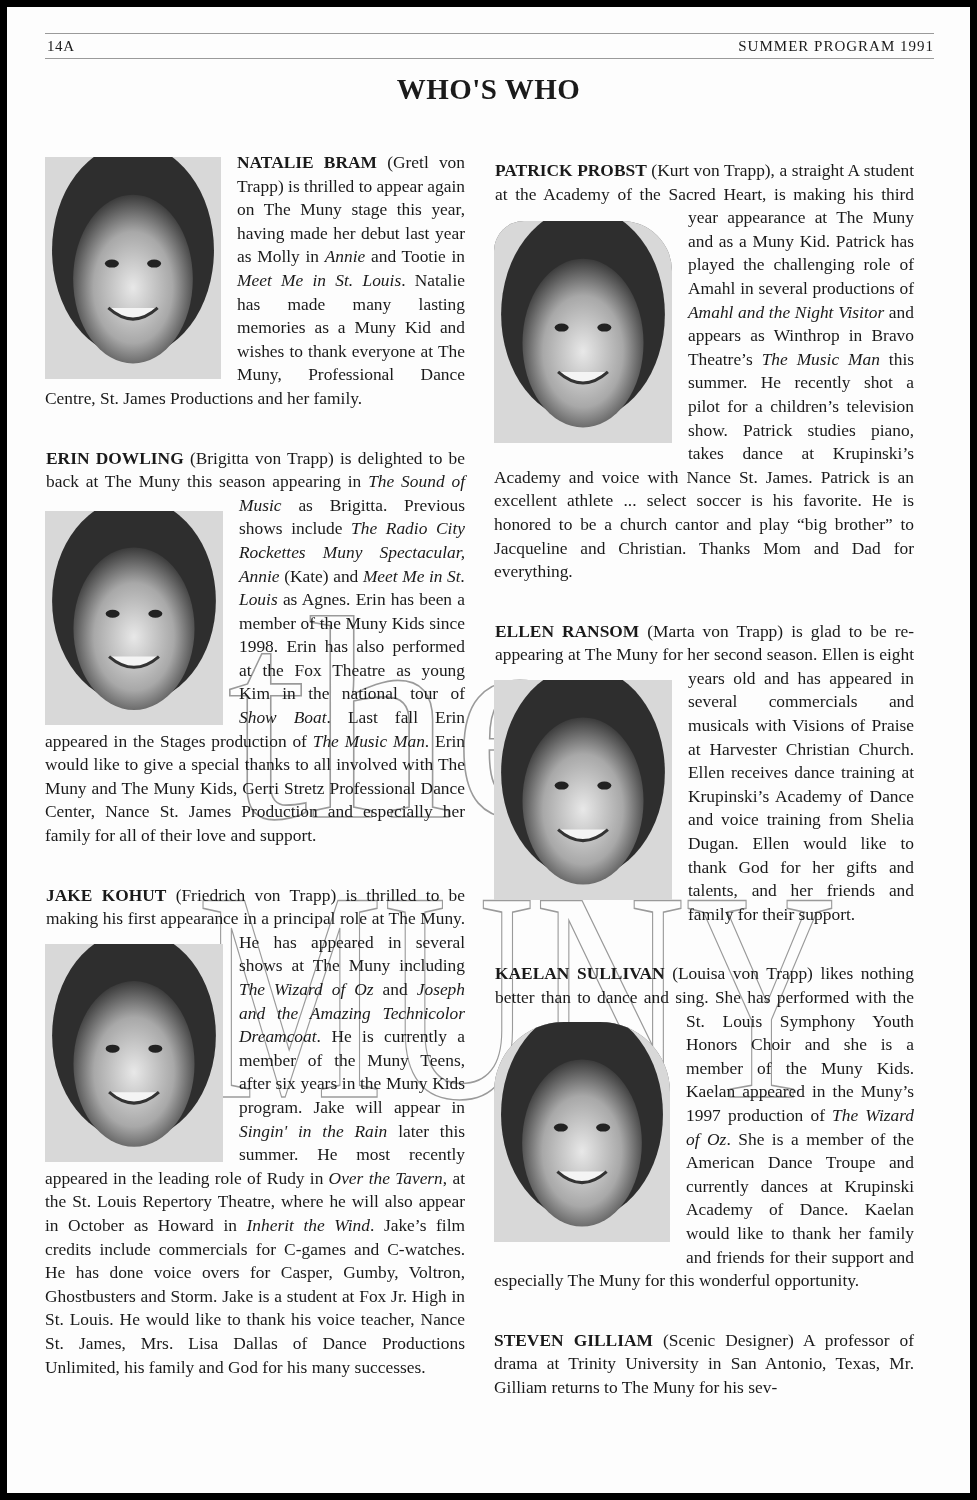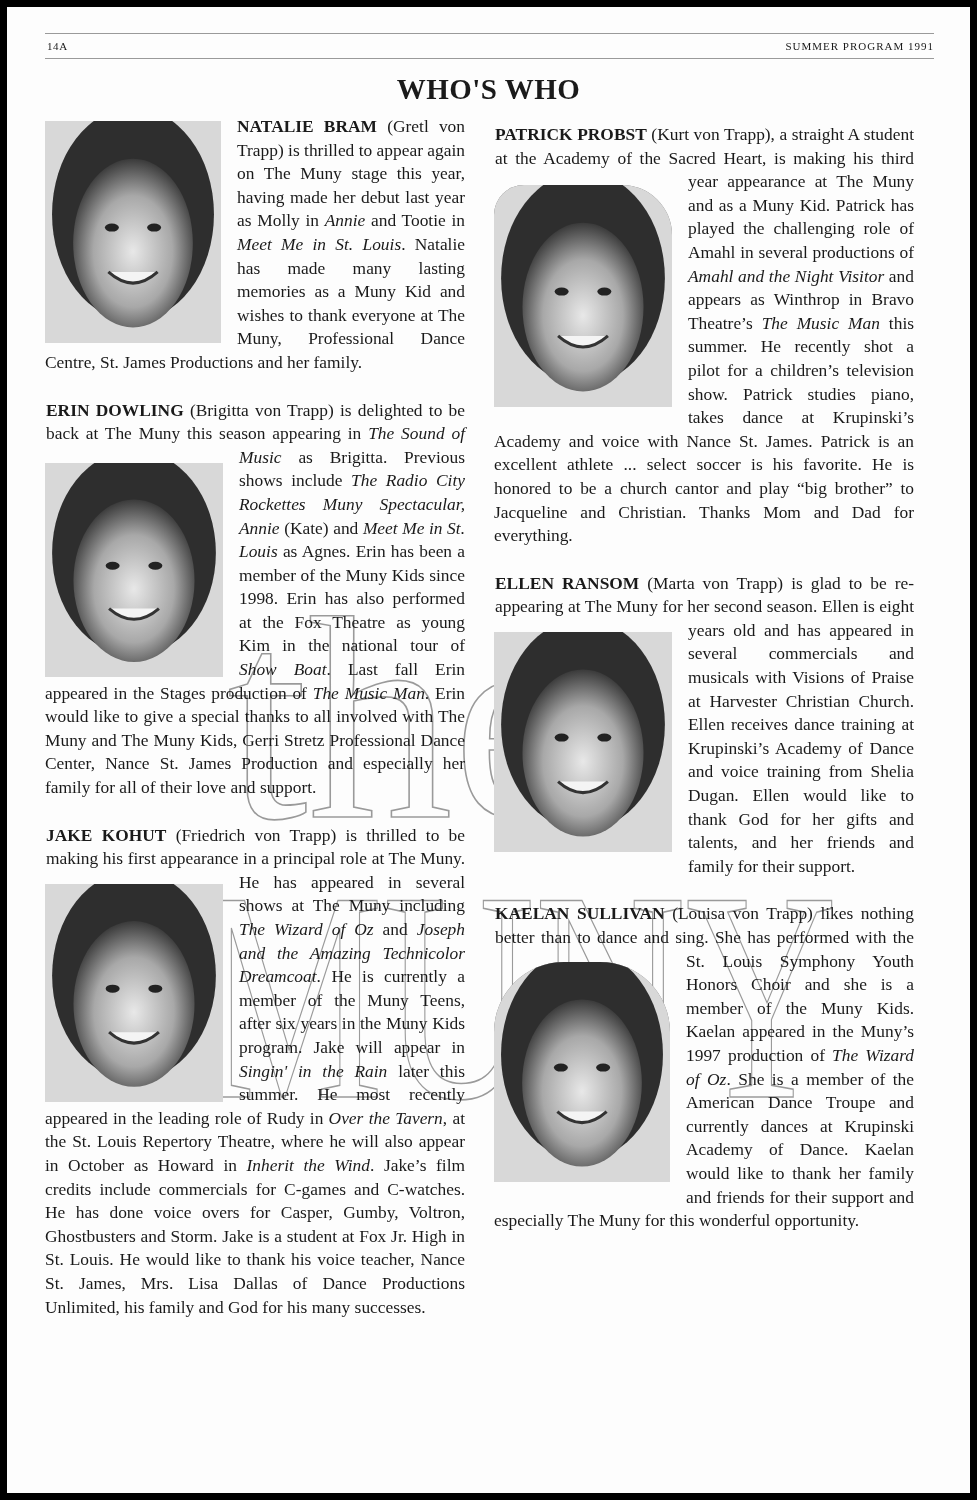--- a/index.html
+++ b/index.html
@@ -8,32 +8,32 @@
     position: relative; overflow: hidden;
   }
   .page {
     position: absolute; left: 7px; top: 7px; width: 963px; height: 1486px;
     background: #fdfdfd; overflow: hidden;
     font-family: "Liberation Serif", "DejaVu Serif", serif; color: #1a1a1a;
   }
   .running-head {
     position: absolute; left: 38px; right: 36px; top: 26px; height: 24px;
     border-top: 1px solid #9a9a9a; border-bottom: 1px solid #9a9a9a;
-    font-size: 11px; letter-spacing: 0.6px; line-height: 22px;
+    font-size: 15px; letter-spacing: 0.6px; line-height: 22px;
   }
   .running-head .left { position: absolute; left: 2px; top: 1px; }
   .running-head .right { position: absolute; right: 0; top: 1px; letter-spacing: 1px; }
   .title {
     position: absolute; left: 0; right: 0; top: 66px; text-align: center;
     font-size: 29px; font-weight: bold; letter-spacing: 0.5px;
   }
   .col { position: absolute; width: 420px; font-size: 17.4px; line-height: 23.6px; text-align: justify; }
   .col-left { left: 38px; top: 108px; }
   .col-right { left: 487px; top: 116px; }
-  .bio { position: relative; margin-bottom: 24px; }
+  .bio { position: relative; margin-bottom: 24px; margin-top: 36px; }
   .bio p { margin: 0; hyphens: none; }
   .bio .name { font-weight: bold; }
   .photo {
     float: left; margin: 4px 16px 4px 0; background: #6b6b6b; position: relative; overflow: hidden;
   }
   .photo svg { display: block; }
   .spacer { float: left; width: 0; }
   .watermark {
     position: absolute; left: 150px; top: 560px; width: 700px; height: 540px; pointer-events: none;
   }
@@ -183,14 +183,17 @@
             <ellipse cx="88" cy="92.39999999999999" rx="80.96000000000001" ry="105.6" fill="#2e2e2e"></ellipse>
             <ellipse cx="88" cy="121.00000000000001" rx="59.84" ry="83.6" fill="url(#g5)"></ellipse>
             <ellipse cx="66.88" cy="105.6" rx="7" ry="4" fill="#222"></ellipse>
             <ellipse cx="109.12" cy="105.6" rx="7" ry="4" fill="#222"></ellipse>
             <path d="M63.36 149.60000000000002 Q88 171.6 112.64 149.60000000000002" stroke="#333" stroke-width="3" fill="#f4f4f4"></path>
           </svg>
         </div>
       <p><span class="name">KAELAN SULLIVAN</span><span> (Louisa von Trapp) likes nothing better than to dance and sing. She has performed with the St. Louis Symphony Youth Honors Choir and she is a member of the Muny Kids. Kaelan appeared in the Muny’s 1997 production of </span><i>The Wizard of Oz</i><span>. She is a member of the American Dance Troupe and currently dances at Krupinski Academy of Dance. Kaelan would like to thank her family and friends for their support and especially The Muny for this wonderful opportunity.</span></p>
     </div>
 
+    <div class="bio">
+      <p><span class="name">STEVEN GILLIAM</span><span>  (Scenic Designer) A professor of drama at Trinity University in San Antonio, Texas, Mr. Gilliam returns to The Muny for his sev-</span></p>
+    </div>
   </div>
 </div>
 
 </body></html>

